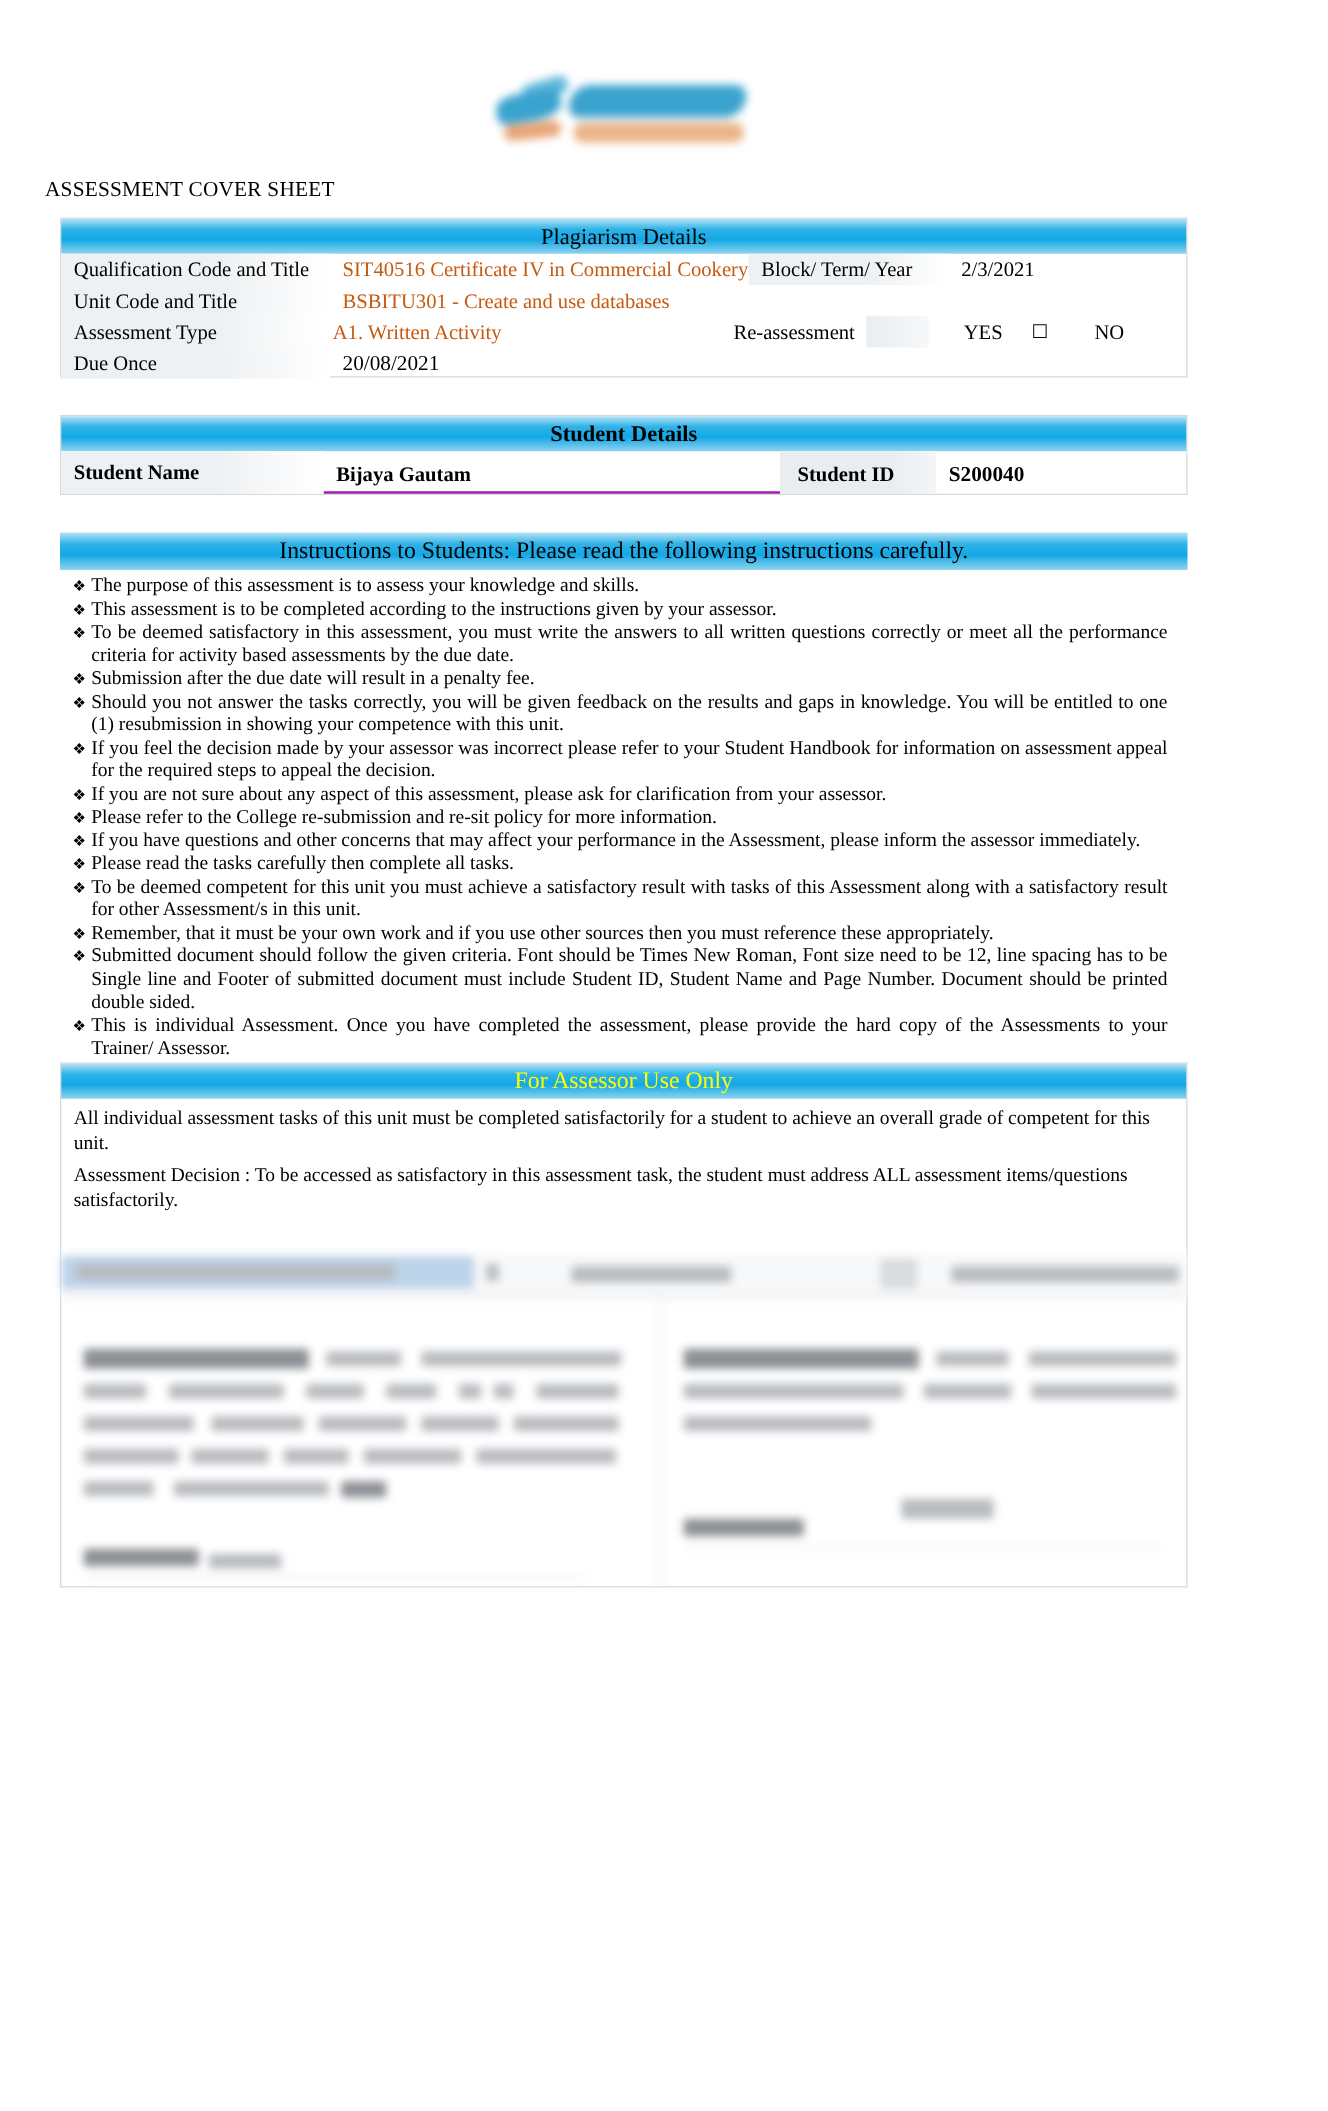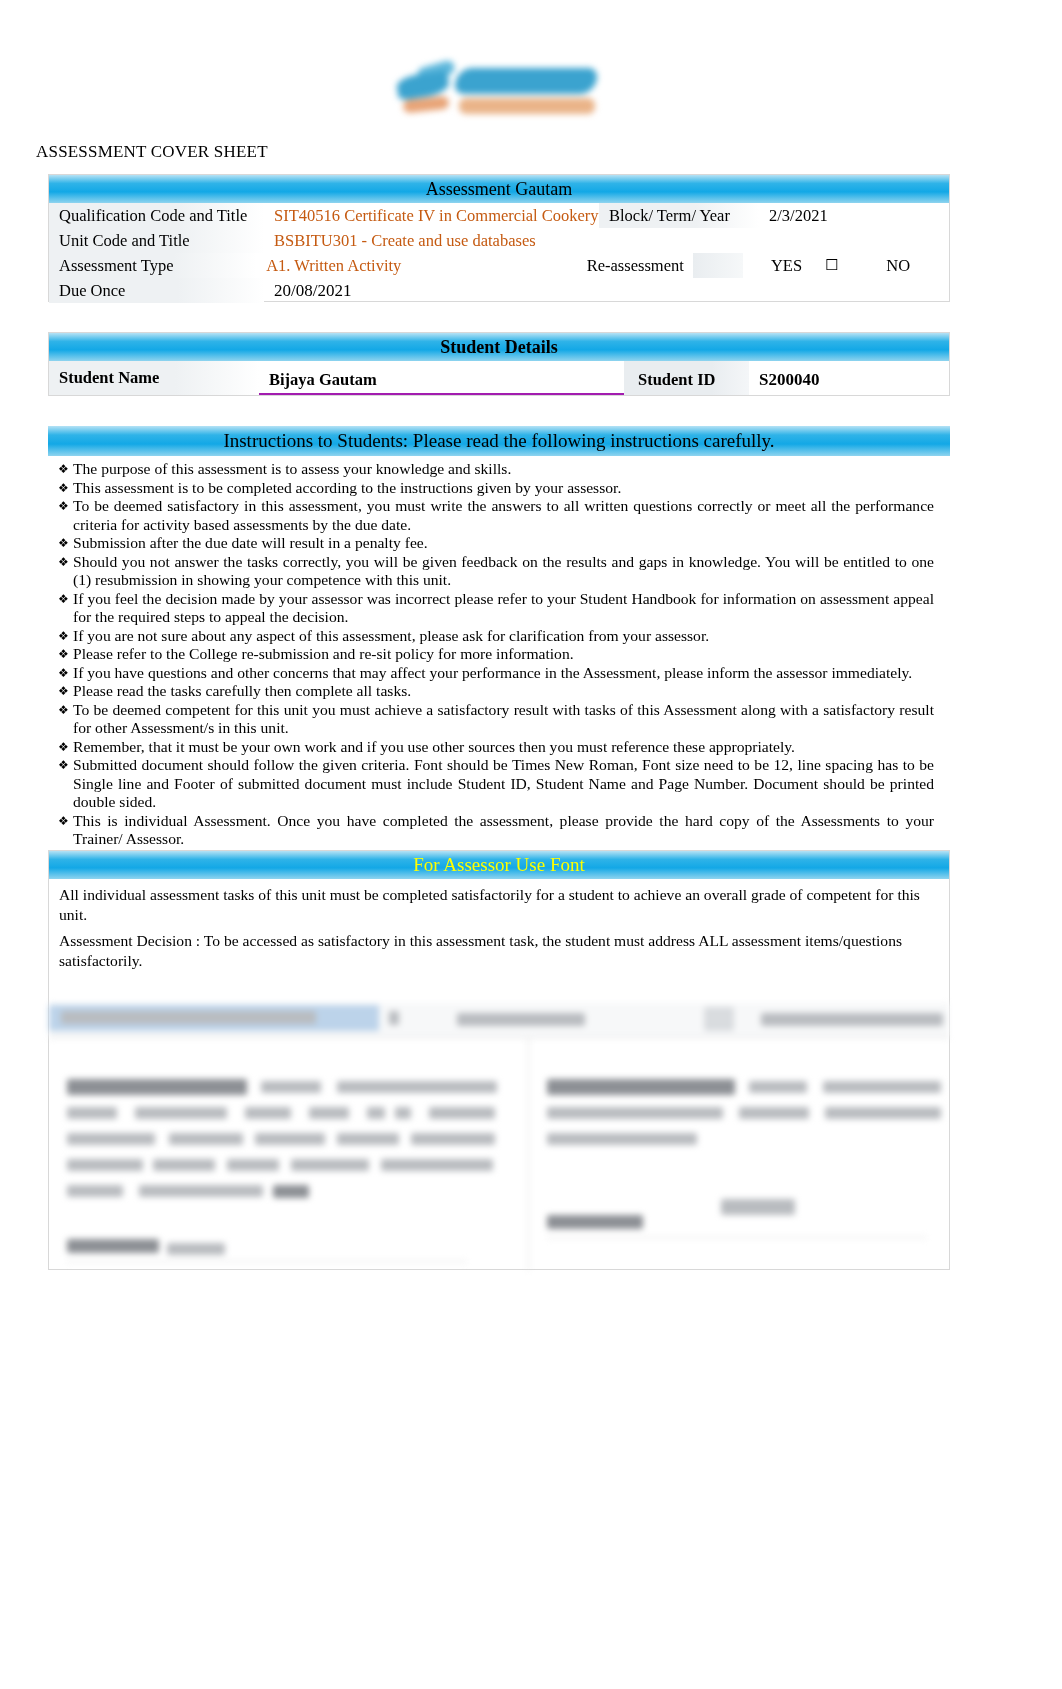--- a/index.html
+++ b/index.html
@@ -255,21 +255,21 @@
     <div class="logo-blue-c"></div>
     <div class="logo-blue-a"></div>
     <div class="logo-blue-b"></div>
     <div class="logo-orange-a"></div>
     <div class="logo-orange-b"></div>
   </div>
 
   <div class="doc-title">ASSESSMENT COVER SHEET</div>
 
   <div class="block" id="assessment-details">
-    <div class="band">Assessment Gautam</div>
+    <div class="band">Plagiarism Details</div>
 
     <div class="rowline">
       <div class="cell-label ad-label">Qualification Code and Title</div>
       <div class="cell-value ad-value orange">SIT40516 Certificate IV in Commercial Cookery</div>
       <div class="cell-label ad-label2">Block/ Term/ Year</div>
       <div class="cell-value ad-value2">2/3/2021</div>
     </div>
 
     <div class="rowline">
       <div class="cell-label ad-label">Unit Code and Title</div>
@@ -278,21 +278,21 @@
       <div class="cell-value ad-value2"></div>
     </div>
 
     <div class="rowline">
       <div class="cell-label ad-label">Assessment Type</div>
       <div class="cell-value ad-value orange">A1. Written Activity</div>
       <div class="cell-value" style="width:118px;text-align:left;padding-left:8px;">Re-assessment</div>
       <div class="cell-value shade-strip" style="width:52px;"></div>
       <div class="cell-value" style="width:50px;text-align:left;padding-left:4px;margin-left:24px;">YES</div>
       <div class="cell-value checkbox-glyph" style="width:52px;padding-left:10px;">☐</div>
-      <div class="cell-value" style="width:46px;text-align:right;">NO</div>
+      <div class="cell-value" style="width:46px;text-align:left;">NO</div>
       <div class="cell-value checkbox-glyph" style="width:40px;"></div>
     </div>
 
     <div class="rowline">
       <div class="cell-label ad-label">Due Once</div>
       <div class="cell-value ad-value" style="font-size:17px;">20/08/2021</div>
       <div class="cell-value ad-label2"></div>
       <div class="cell-value ad-value2"></div>
     </div>
   </div>
@@ -369,21 +369,21 @@
       </div>
       <div class="bullet-item">
         <span class="bullet-mark">❖</span>
         <span class="bullet-text">Plagiarism is copying someone else’s work and submitting it as your own. Any plagiarism will result in NYC.</span>
       </div>
 
     </div>
   </div>
 
   <div class="block" id="assessor">
-    <div class="band yellow-text">For Assessor Use Font</div>
+    <div class="band yellow-text">For Assessor Use Only</div>
 
 
     <div class="decision-para">All individual assessment tasks of this unit must be completed satisfactorily for a student to achieve an overall grade of competent for this unit.</div>
     <div class="decision-para">Assessment Decision : To be accessed as satisfactory in this assessment task, the student must address ALL assessment items/questions satisfactorily.</div>
 
     <div class="redacted-area">
       <div class="r-headerbar"></div>
       <div class="r-blue" style="left:0;top:2px;width:330px;height:26px;"></div>
       <div class="r-gray" style="left:12px;top:8px;width:255px;height:13px;"></div>
       <div class="r-gray" style="left:340px;top:8px;width:10px;height:14px;"></div>

